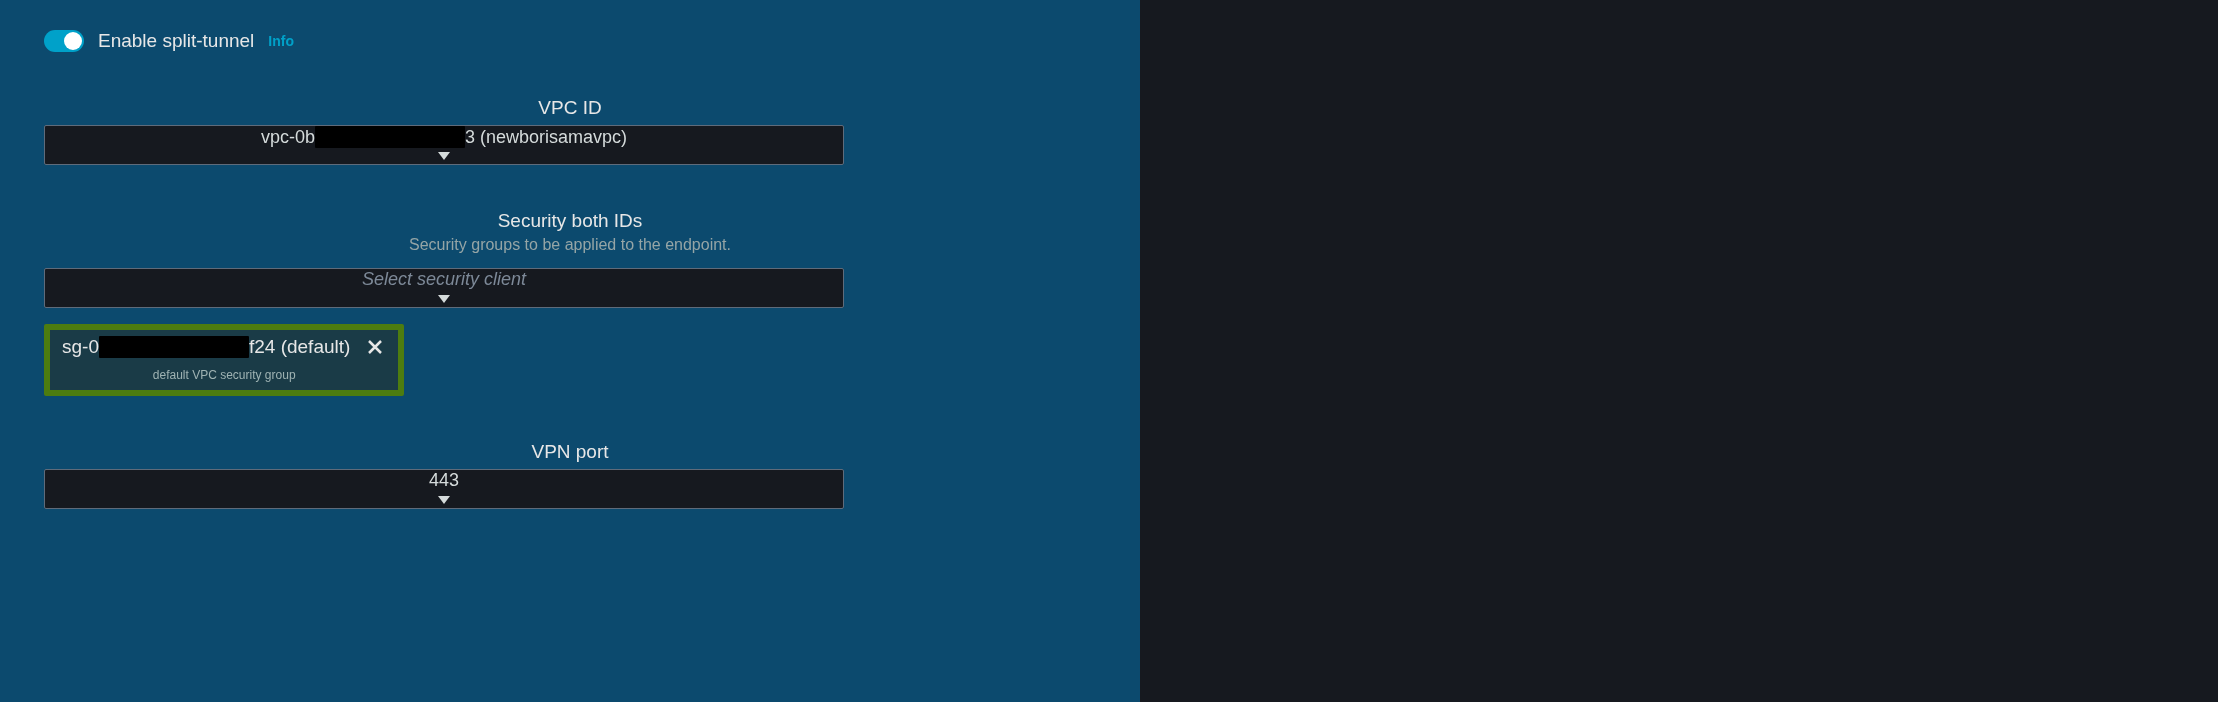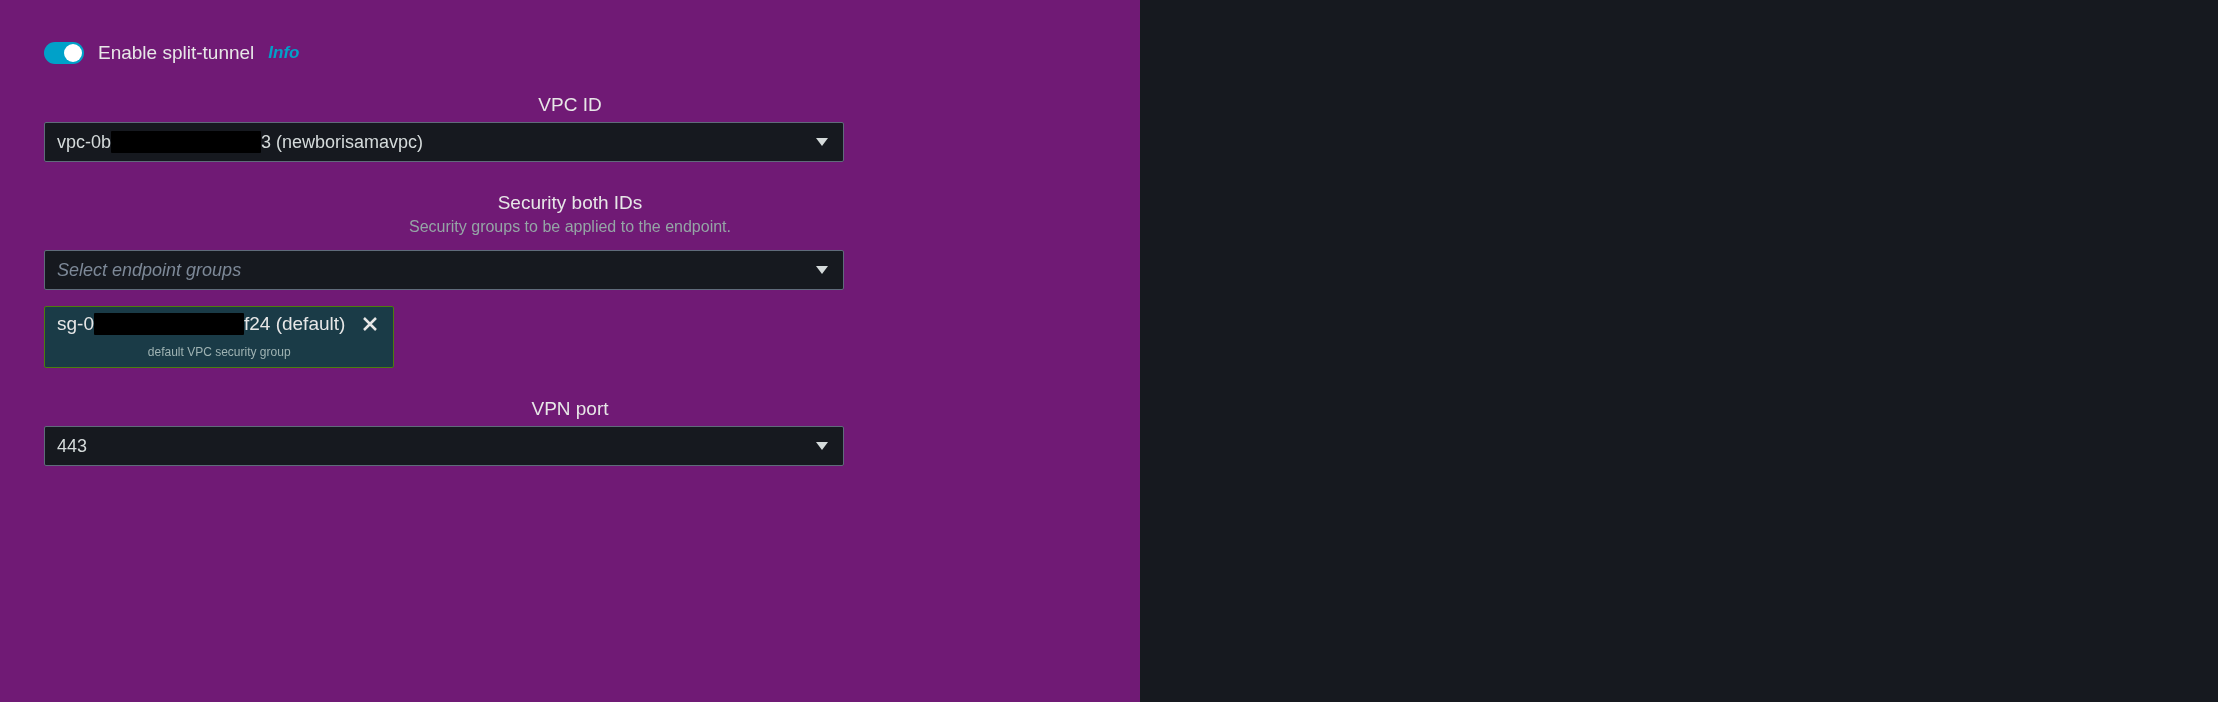--- a/index.html
+++ b/index.html
@@ -11,25 +11,25 @@
       font-family: "Amazon Ember", "Helvetica Neue", Arial, sans-serif;
       background: #16191f;
       color: #d5dbdb;
       display: flex;
       height: 702px;
       width: 2218px;
       overflow: hidden;
     }
     .main-panel {
       width: 1140px;
-      background: #701a75;
-      padding: 42px 44px 20px 44px;
-      display: flex;
-      flex-direction: column;
-      gap: 30px;
+      background: #0c4a6e;
+      padding: 30px 44px 20px 44px;
+      display: flex;
+      flex-direction: column;
+      gap: 45px;
     }
     .right-panel {
       flex: 1;
       background: #16191f;
     }
 
     
     .toggle-row {
       display: flex;
       align-items: center;
@@ -53,24 +53,23 @@
       height: 18px;
       background: #fff;
       border-radius: 50%;
     }
     .toggle-label {
       color: #e7e7e7;
       font-size: 19px;
     }
     .info-link {
       color: #00a1c9;
-      font-size: 17px;
+      font-size: 14px;
       font-weight: 700;
       cursor: pointer;
-      font-style: italic;
     }
 
     
     .field-group {
       display: flex;
       flex-direction: column;
       gap: 6px;
       text-align: center;
     }
     .field-label {
@@ -91,20 +90,21 @@
       justify-content: space-between;
       width: 800px;
       height: 40px;
       background: #16191f;
       border: 1px solid #5f6b7a;
       border-radius: 2px;
       padding: 0 12px;
       color: #d5dbdb;
       font-size: 18px;
       cursor: pointer;
+      flex-direction: column;
     }
     .select-placeholder {
       color: #7d8998;
       font-style: italic;
     }
     .caret {
       display: inline-flex;
       align-items: center;
       justify-content: center;
       width: 18px;
@@ -125,21 +125,21 @@
       width: 150px;
       height: 22px;
       background: #000;
       border-radius: 1px;
     }
 
     
     .token {
       display: inline-flex;
       flex-direction: column;
-      border: 1px solid #4d7c0f;
+      border: 6px solid #4d7c0f;
       background: #1a3b47;
       padding: 6px 12px 8px 12px;
       border-radius: 2px;
       width: fit-content;
       margin-top: 10px;
     }
     .token-top {
       display: flex;
       align-items: center;
       gap: 14px;
@@ -204,21 +204,21 @@
             <path d="M0 0 L6 8 L12 0 Z"></path>
           </svg>
       </span>
     </div>
   </div>
 
   <div class="field-group sg-block">
     <div class="field-label">Security both IDs</div>
     <div class="field-description">Security groups to be applied to the endpoint.</div>
     <div class="select">
-      <span class="select-placeholder">Select endpoint groups</span>
+      <span class="select-placeholder">Select security client</span>
       <span class="caret">
         <svg width="12" height="8" viewBox="0 0 12 8">
             <path d="M0 0 L6 8 L12 0 Z"></path>
           </svg>
       </span>
     </div>
     <div class="token">
       <div class="token-top">
         <span class="token-id">
           <span>sg-0</span>

